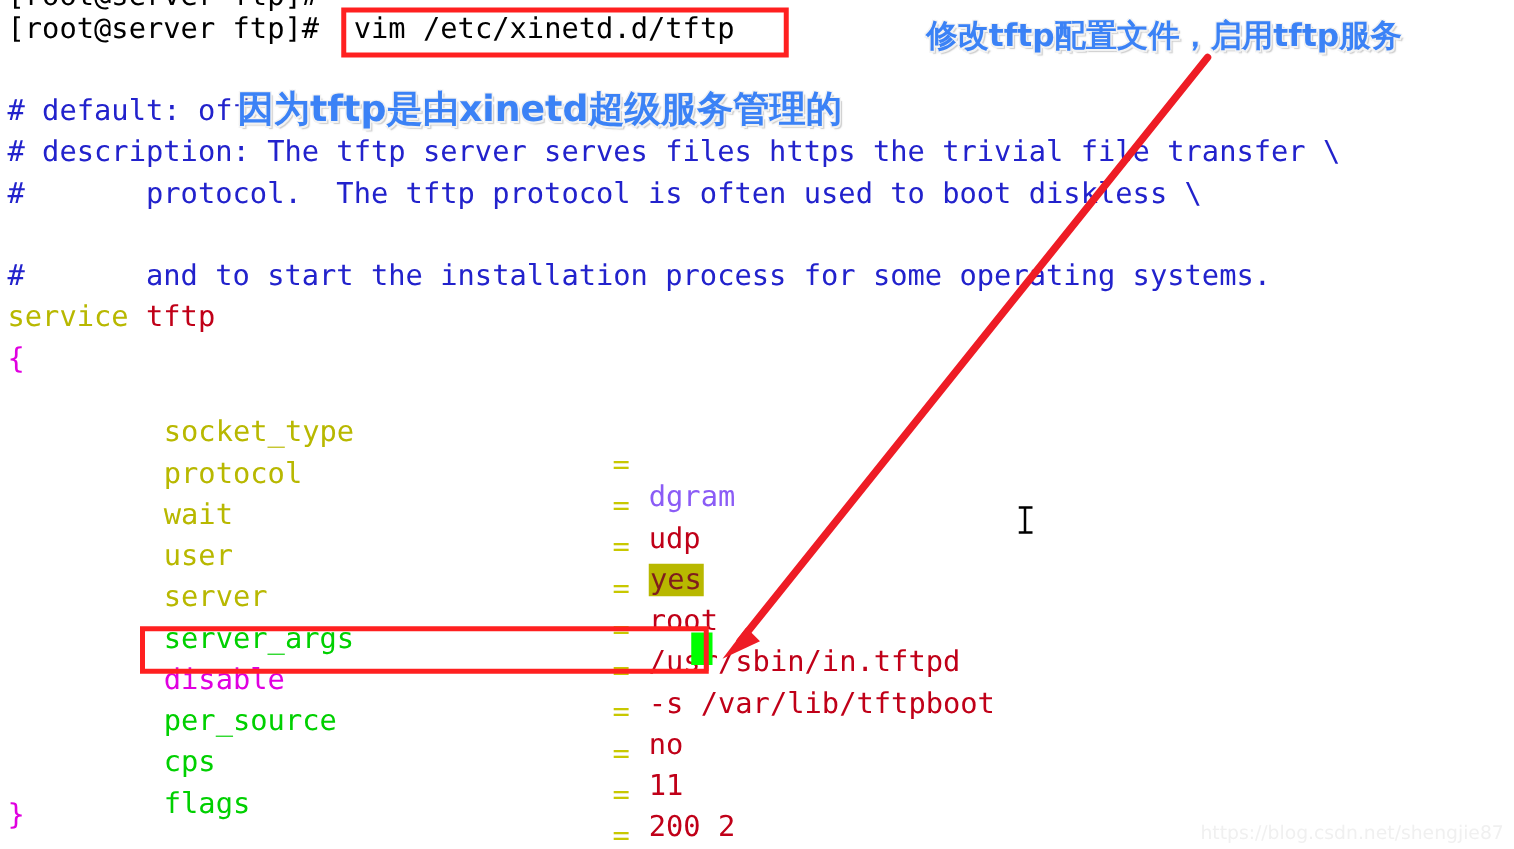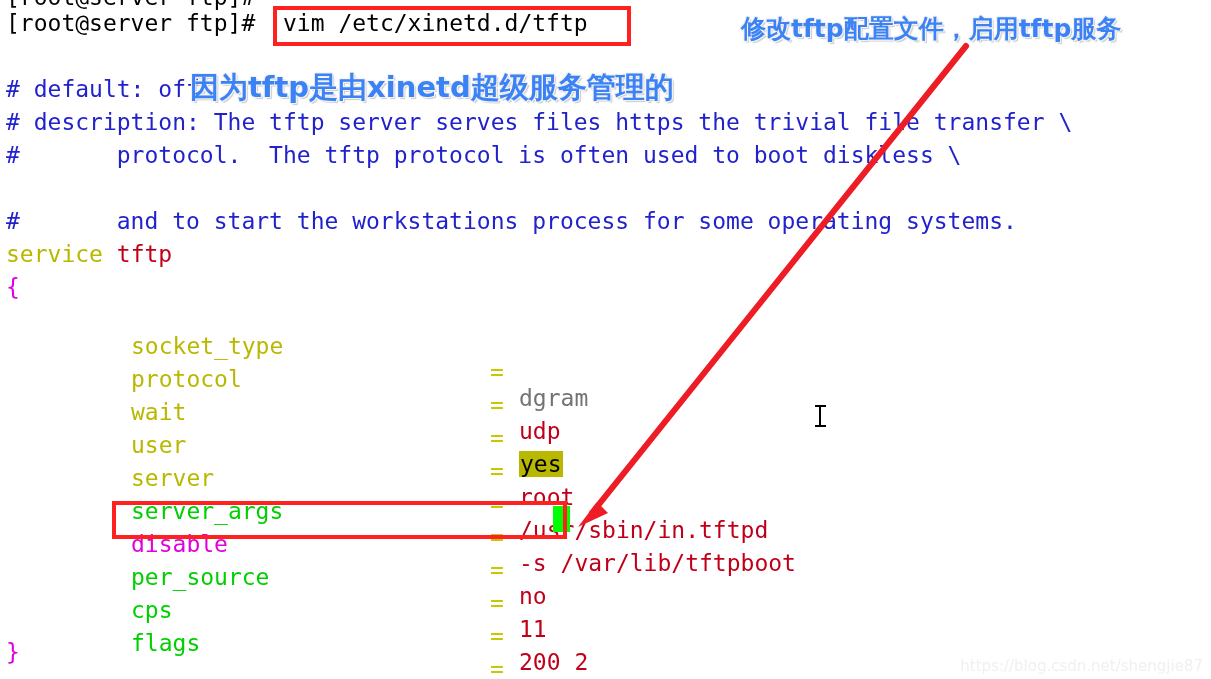--- a/index.html
+++ b/index.html
@@ -35,27 +35,27 @@
   }
   .col-key   { position: absolute; left: 125px; white-space: pre; }
   .col-eq    { position: absolute; left: 484px; white-space: pre; }
   .col-val   { position: absolute; left: 513px; white-space: pre; }
 
   .c-black   { color: #000000; }
   .c-blue    { color: #2222cc; }
   .c-olive   { color: #b8b800; }
   .c-darkred { color: #c00018; }
   .c-magenta { color: #e000e0; }
-  .c-cyan    { color: #737373; }
+  .c-cyan    { color: #8b5cf6; }
   .c-green   { color: #00d000; }
   .c-eq      { color: #c8c800; }
 
   .hl-yes {
     background: #b8b800;
-    color: #000000;
+    color: #7f1d1d;
     padding: 0 1px;
   }
   .cursor-block {
     display: inline-block;
     width: 17px;
     height: 26px;
     background: #00ff00;
     vertical-align: -6px;
   }
 
@@ -125,21 +125,21 @@
   <div class="term">
 
     <div class="line c-black" style="top:-16px;">[root@server ftp]#</div>
 
     <div class="line c-black" style="top:10px;"><span>[root@server ftp]#</span></div>
     <div class="line c-blue" style="top:76px;"># default: off</div>
 
     <div class="line c-black" style="left:283px; top:10px;">vim /etc/xinetd.d/tftp</div>
     <div class="line c-blue" style="top:109px;"># description: The tftp server serves files https the trivial file transfer \</div>
     <div class="line c-blue" style="top:142px;">#       protocol.  The tftp protocol is often used to boot diskless \</div>
-    <div class="line c-blue" style="top:208px;">#       and to start the workstations process for some operating systems.</div>
+    <div class="line c-blue" style="top:208px;">#       and to start the installation process for some operating systems.</div>
 
     <div class="line" style="top:241px;"><span class="c-olive">service</span><span class="c-black"> </span><span class="c-darkred">tftp</span></div>
 
     <div class="line c-magenta" style="top:274px;">{</div>
 
     <div class="line" style="top:307px;">
       <span class="col-key c-olive">socket_type</span>
       <span class="col-eq  c-eq">=</span>
       <span class="col-val c-cyan">dgram</span>
     </div>

